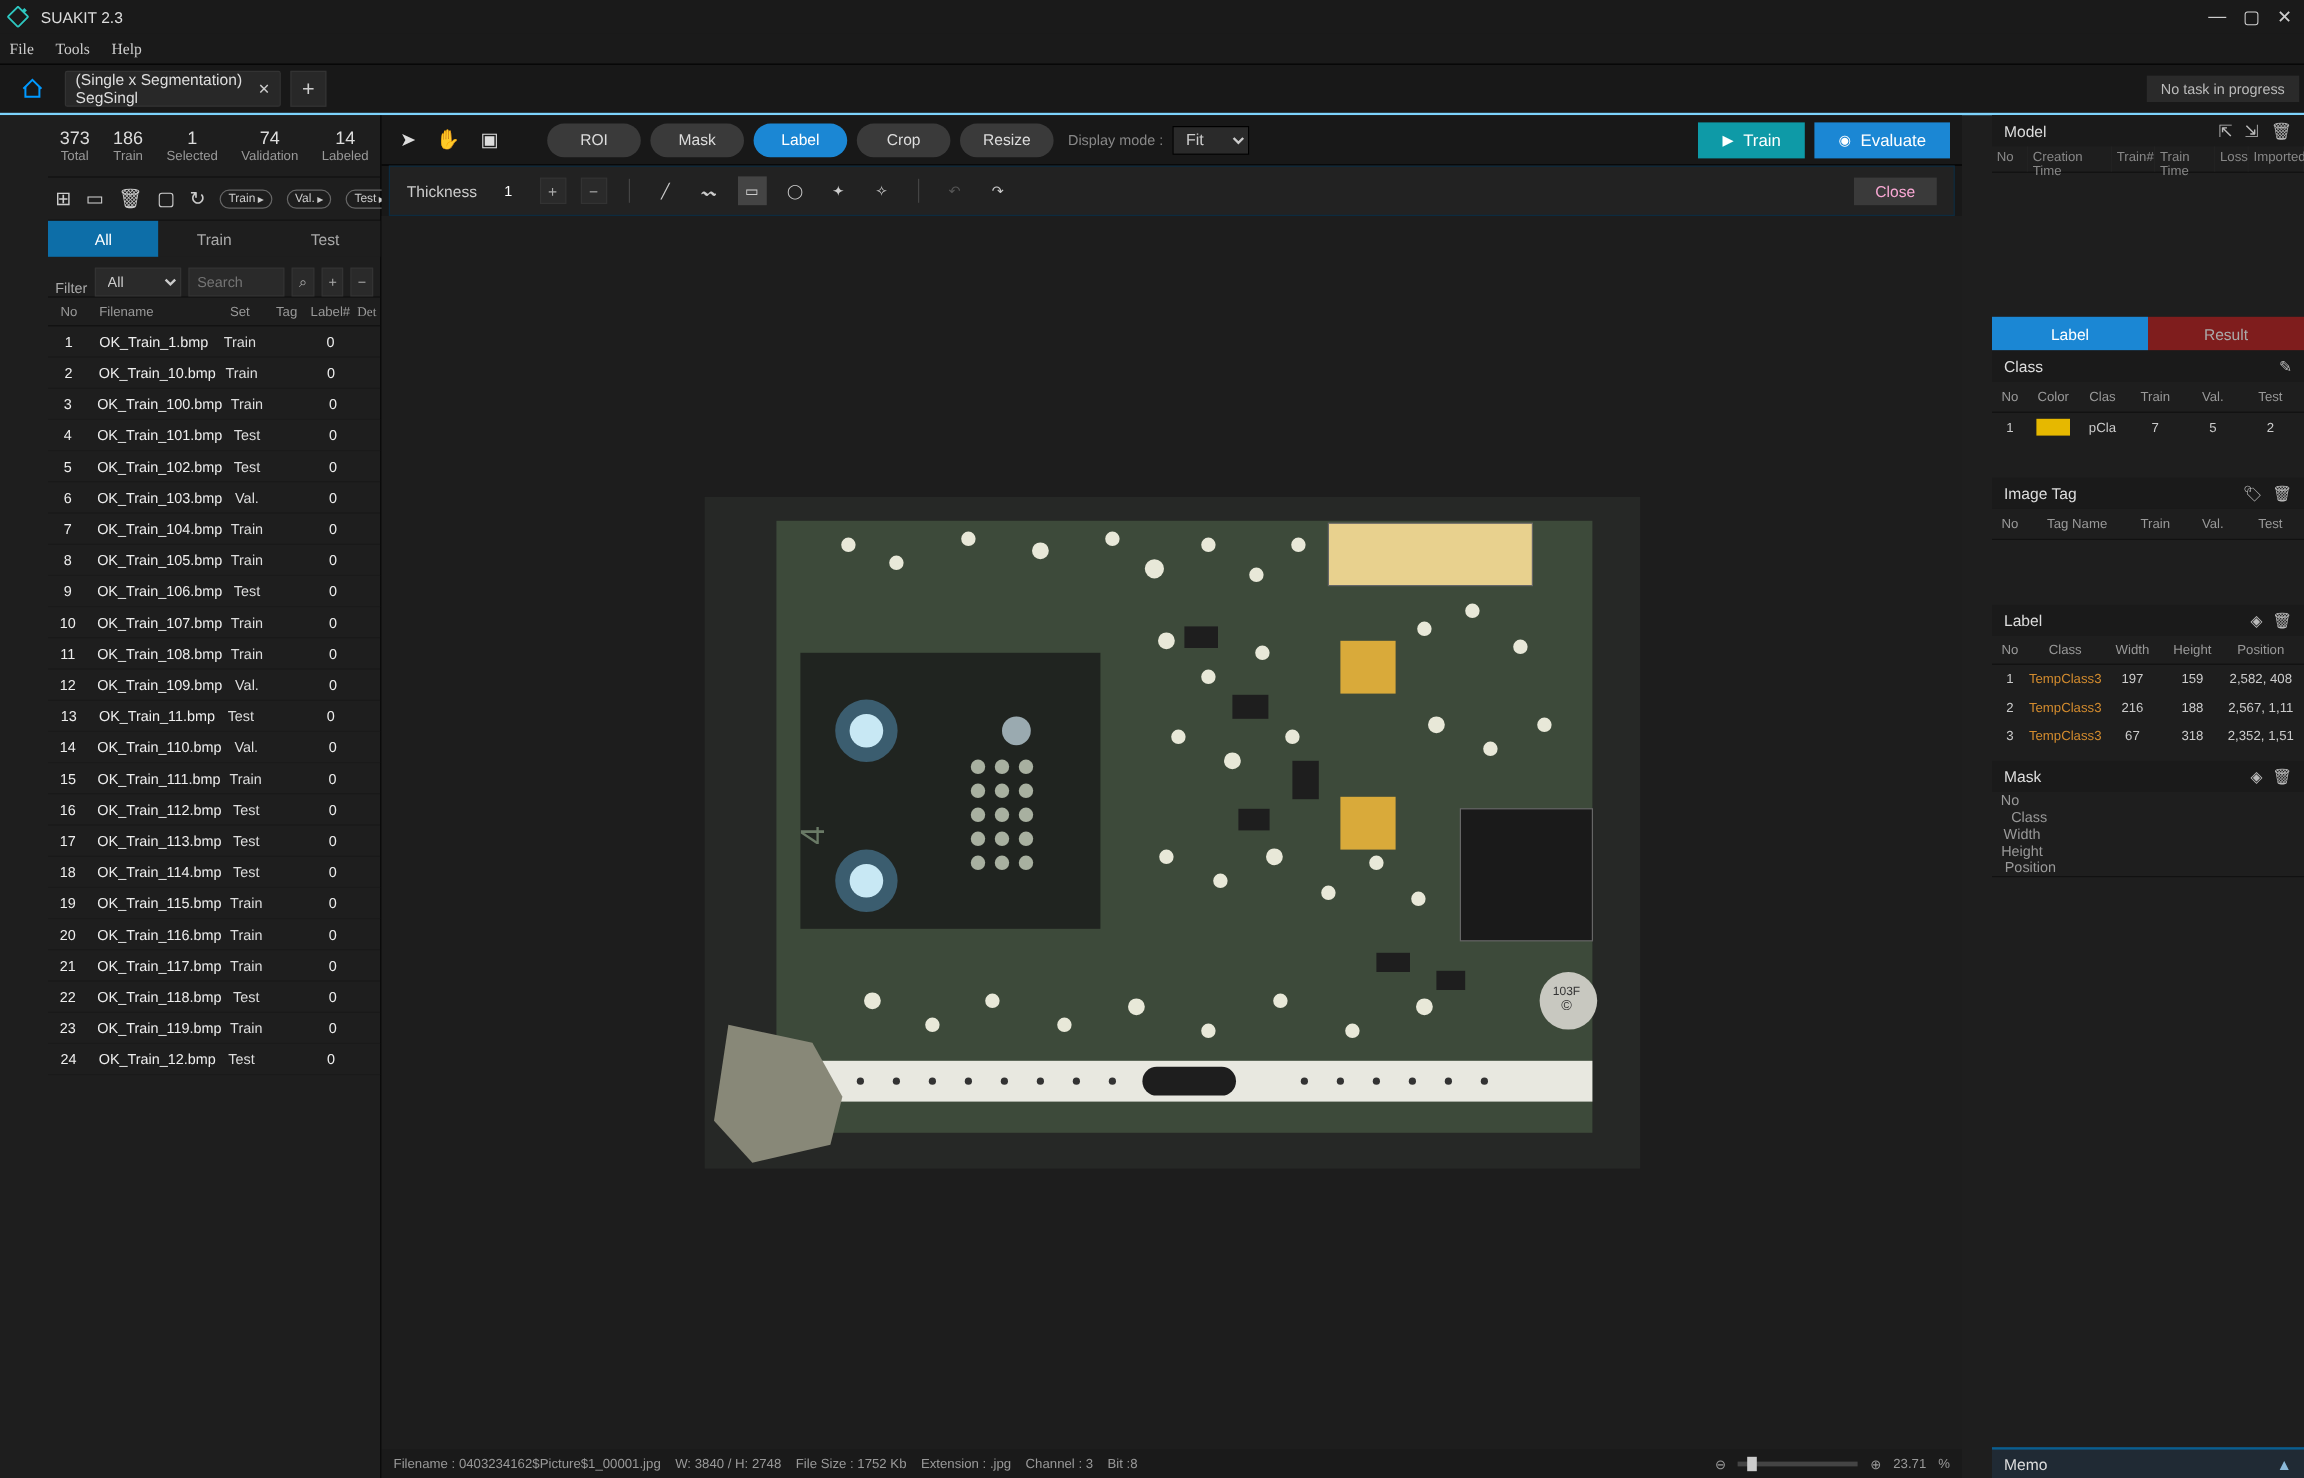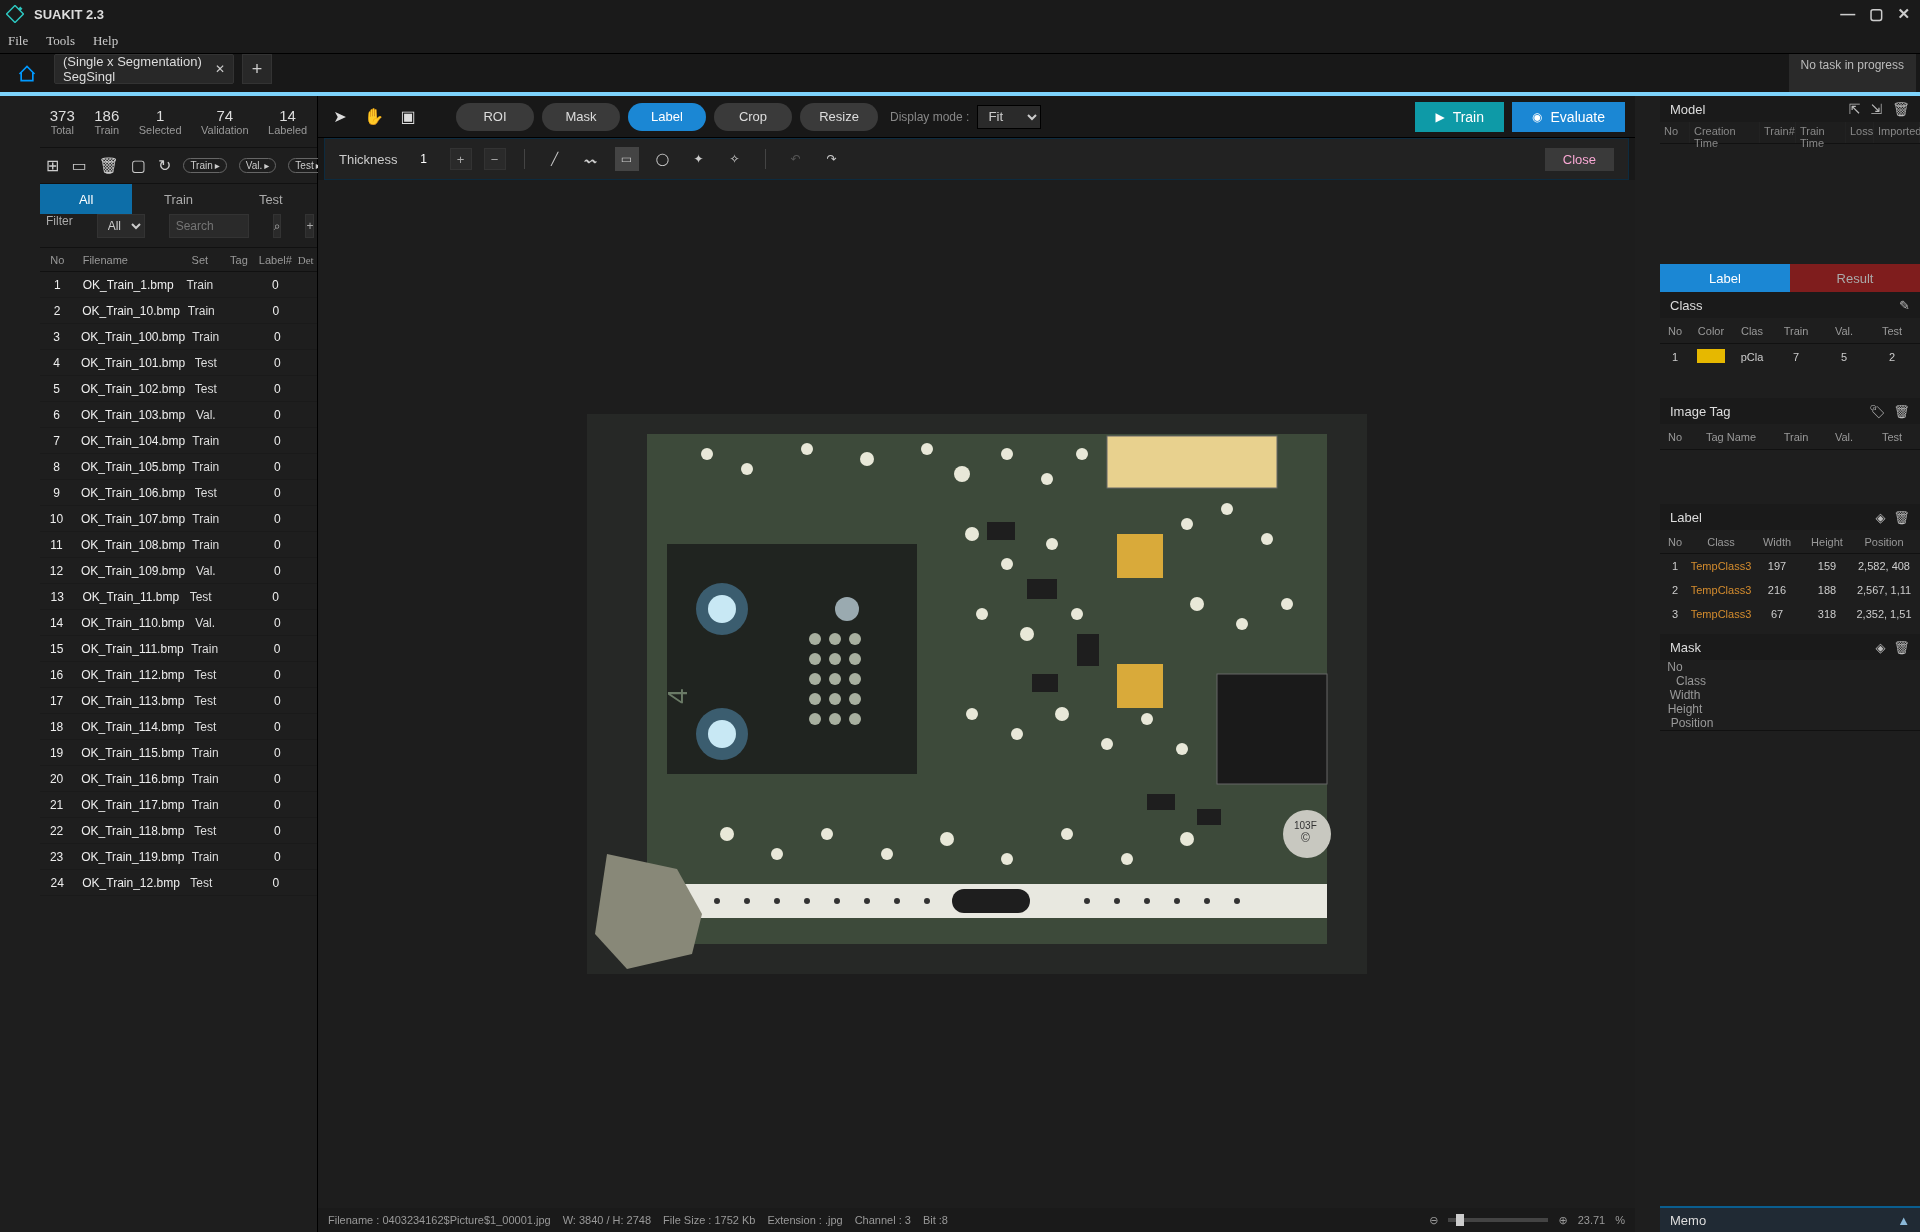--- a/index.html
+++ b/index.html
@@ -11,21 +11,20 @@
   width: 1920px;
   height: 1232px;
   overflow: hidden;
 }
 .titlebar {
   height: 28px;
   background: #1a1a1a;
   display: flex;
   align-items: center;
   padding: 0 4px;
-  font-weight: bold;
 }
 .titlebar .logo {
   width: 22px; height: 22px;
   margin-right: 8px;
   display: inline-flex;
   align-items: center;
   justify-content: center;
 }
 .titlebar .title { color: #ddd; font-size: 13px; flex:1; }
 .titlebar .win-controls { display: flex; gap: 14px; color:#ccc; padding-right:6px; }
@@ -37,22 +36,23 @@
   align-items: center;
   padding: 0 8px;
   gap: 18px;
   border-bottom: 1px solid #000;
   color:#ccc;
 }
 .menubar span { font-size: 13px; cursor: pointer; font-family: Liberation Serif, serif; }
 .tabs-row {
   height: 42px;
   display: flex;
+  align-items: center;
   background: #181818;
-  border-bottom: 4px solid #7dd3fc;
+  border-bottom: 2px solid #7dd3fc;
 }
 .home-btn {
   width: 54px; height: 40px; display:flex; align-items:center; justify-content:center;
   font-size: 20px; color: #0099ff; cursor:pointer;
 }
 .proj-tab {
   height: 30px; background: #282828; border:1px solid #333; border-radius: 2px;
   display: flex; align-items: center; padding: 0 8px; gap: 6px; margin-right: 8px;
   color:#ddd; font-size:13px; max-width: 180px;
 }
@@ -92,21 +92,21 @@
   color:#ccc; display:flex; align-items:center; gap:2px;
 }
 .mini-toolbar .more { margin-left:auto; padding-right:6px; color:#ccc; font-size:13px; }
 .file-tabs { display:flex; height:30px; }
 .file-tabs .tab {
   flex:1; display:flex; align-items:center; justify-content:center;
   background:#1e1e1e; color:#aaa; cursor:pointer; font-size:13px;
 }
 .file-tabs .tab.active { background:#0d6ea8; color:#fff; }
 .filter-row {
-  height:34px; display:flex; align-items:flex-start; padding:0 6px; gap:24px;
+  height:34px; display:flex; align-items:flex-end; padding:0 6px; gap:6px;
   border-bottom:1px solid #111;
 }
 .filter-row .lbl { color:#aaa; font-size:12px; }
 .filter-row select, .filter-row input {
   background:#2a2a2a; border:1px solid #333; color:#ccc; height:24px;
   padding:0 6px; font-size:12px;
 }
 .filter-row select { width:92px; }
 .filter-row input { width:80px; }
 .filter-row .sq { width:24px; height:24px; background:#2a2a2a; border:1px solid #333;

